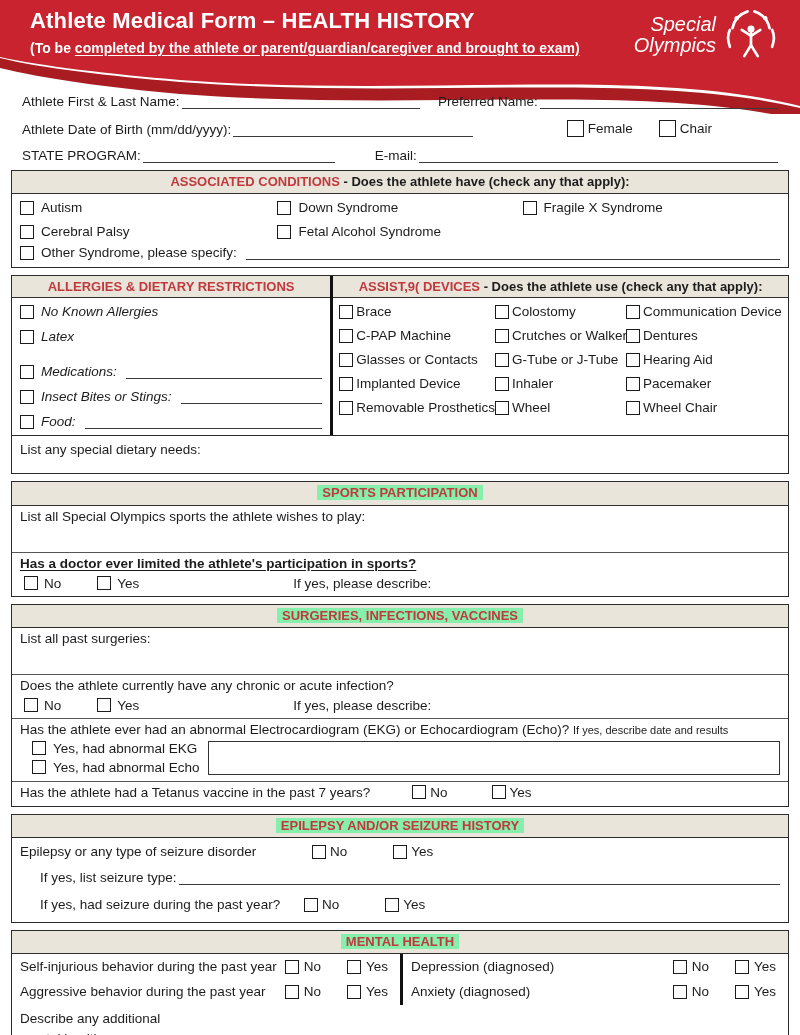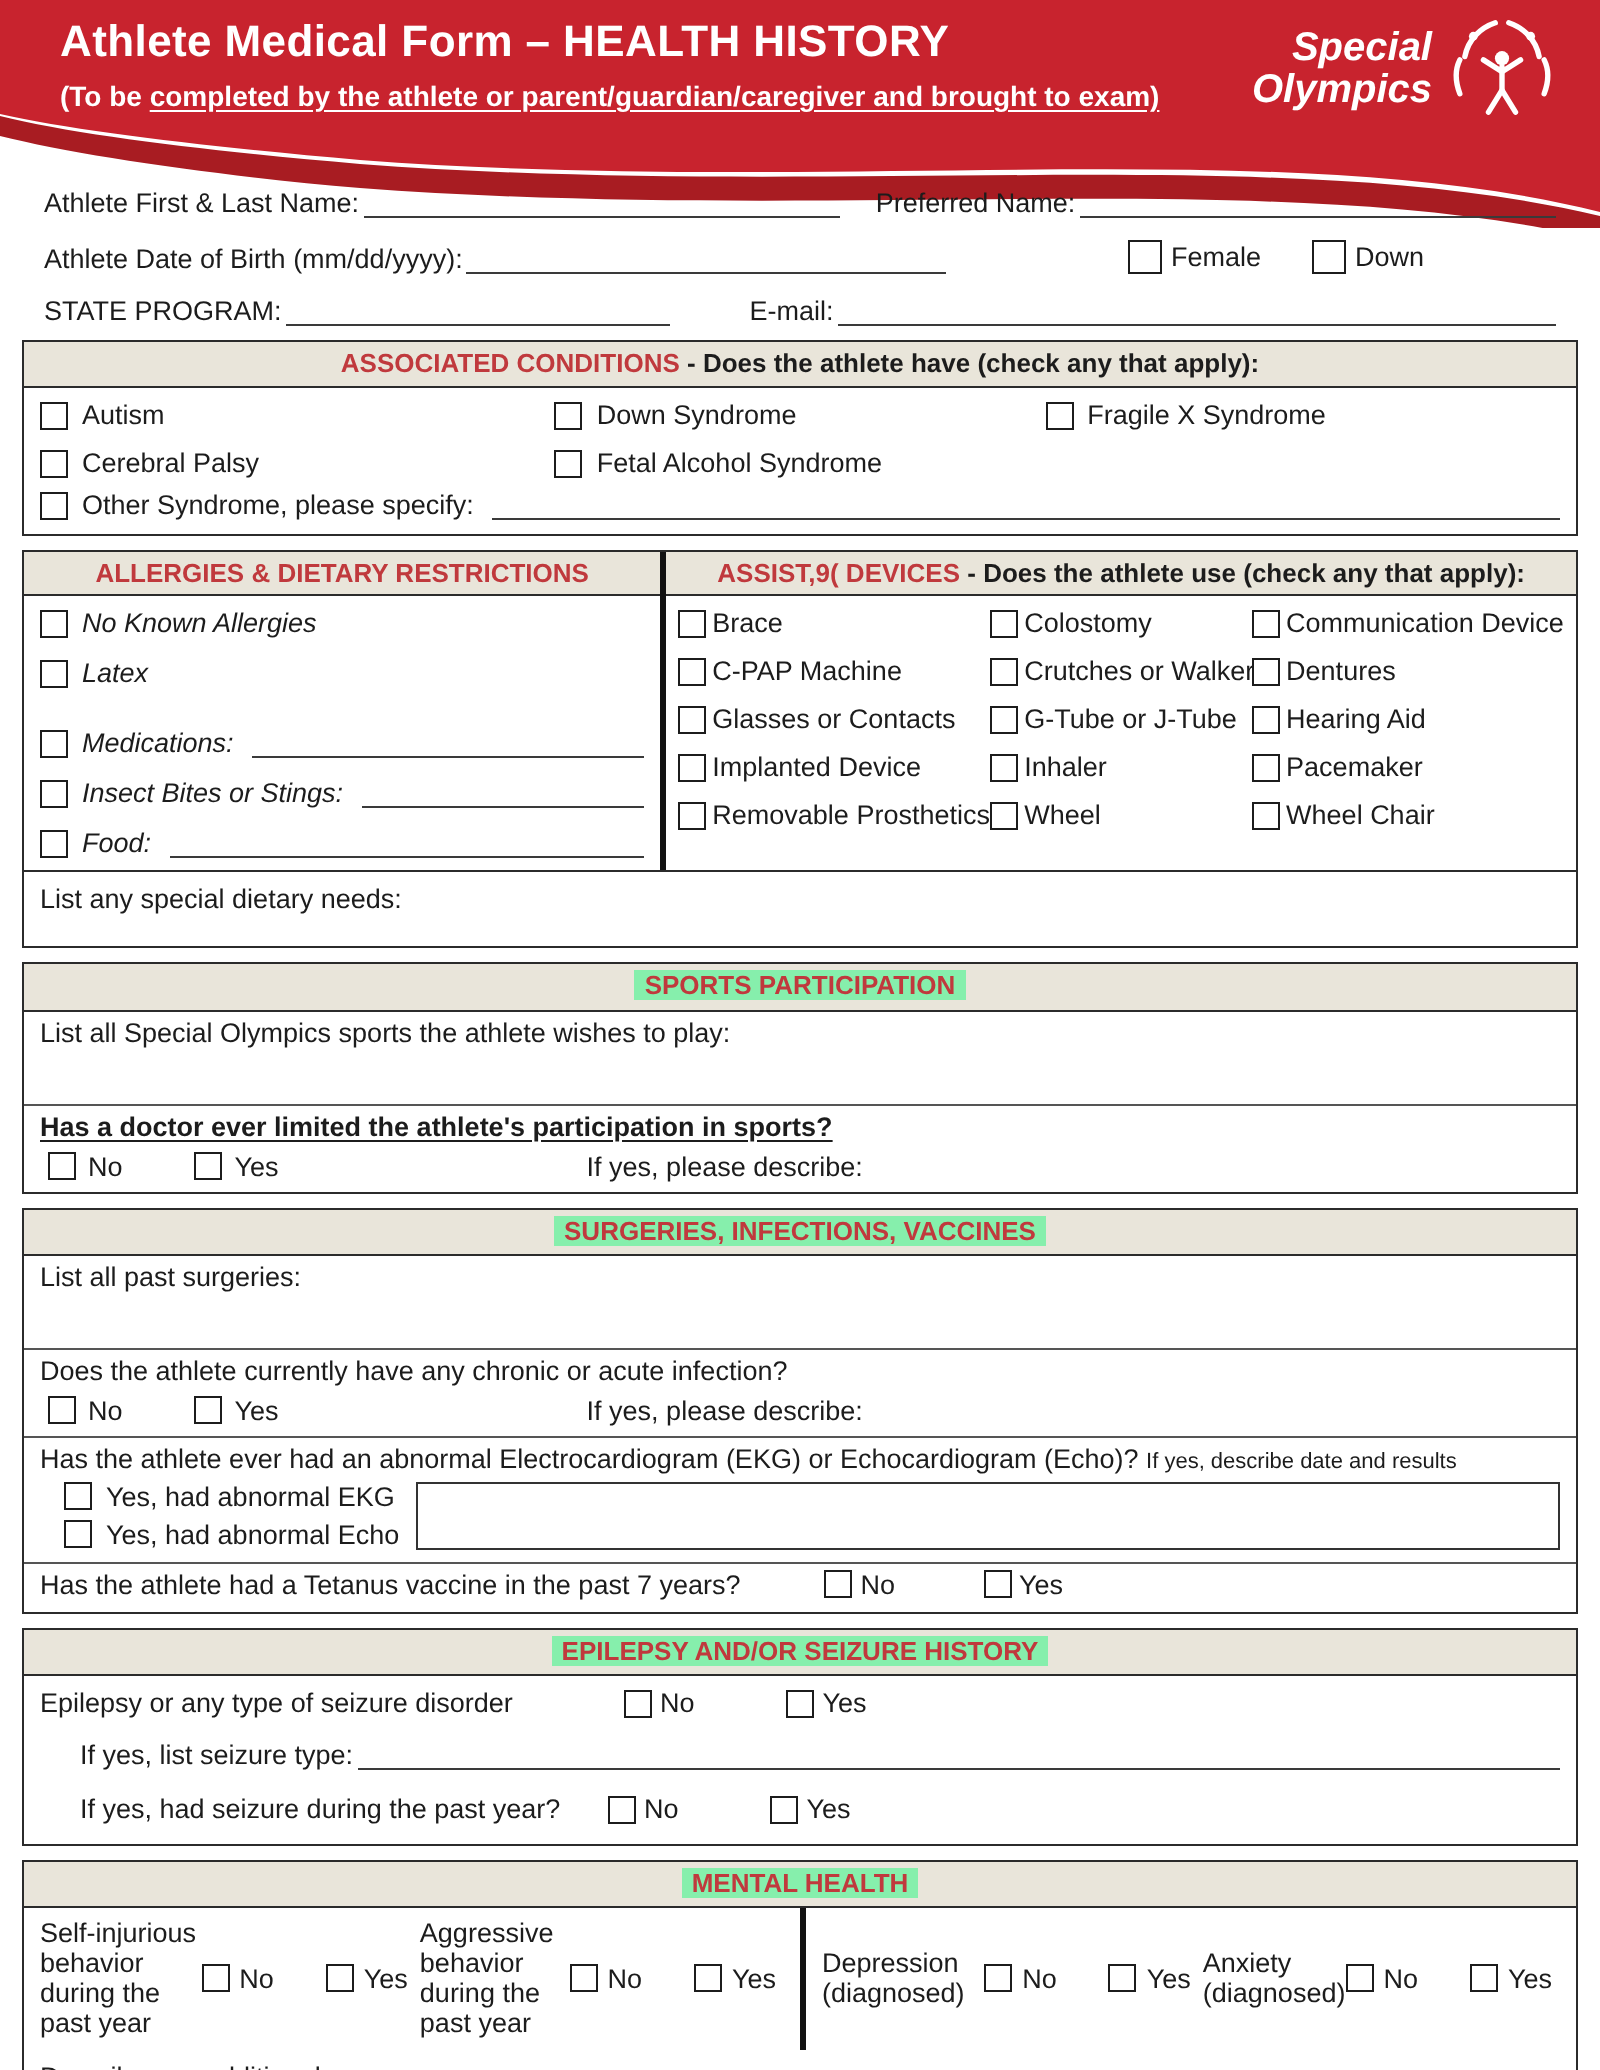--- a/index.html
+++ b/index.html
@@ -21,21 +21,21 @@
   .banner-sub {
     position:absolute; left:30px; top:40px; z-index:2;
     color:#fff; font-size:14px; font-weight:bold;
   }
   .banner-sub .u { text-decoration:underline; text-underline-offset:2px; }
   .logo {
     position:absolute; right:22px; top:8px; z-index:2;
     display:flex; align-items:center; gap:8px; color:#fff;
   }
   .logo-text {
-    font-style:italic; font-weight:bold; font-size:20px;
+    font-style:italic; font-weight:normal; font-size:20px;
     line-height:1.05; text-align:right;
   }
 
   
   .fields { padding:8px 22px 0 22px; position:relative; z-index:1; }
   .frow { display:flex; align-items:flex-end; margin-bottom:11px; }
   .frow .lab { white-space:nowrap; }
   .fill {
     border-bottom:1.4px solid #3a3a3a; height:15px; flex:1;
     margin-left:2px; min-width:20px;
@@ -79,21 +79,21 @@
   .gap-yes { margin-left:30px; }
   .describe { margin-left:148px; }
   .small-note { font-size:11px; font-weight:normal; }
 
   .ekg { display:flex; align-items:stretch; padding:0 8px 4px 8px; }
   .ekg-left { width:182px; display:flex; flex-direction:column; gap:4px; padding:1px 0 2px 12px; }
   .descbox { flex:1; border:1.3px solid #333; margin:1px 0 2px 6px; }
 
   .indent { padding-left:28px; }
   .mh-top { display:flex; }
-  .mh-cell { width:50%; padding:5px 6px 6px 8px; display:flex; }
+  .mh-cell { width:50%; padding:5px 6px 6px 8px; display:flex; flex-direction:column; gap:10px; }
   .mh-cell.right { border-left:3px solid #111; }
   .mh-row { display:flex; align-items:center; }
   .mh-row .qt { flex:1; }
   .mh-row .pair { display:flex; align-items:center; gap:5px; margin-right:26px; }
   .mh-row .pair:last-child { margin-right:6px; }
 
   .two-line { padding:4px 8px 10px 8px; line-height:1.45; }
 
   .write-space { flex:1; min-height:14px; }
 </style>
@@ -141,21 +141,21 @@
   <div class="frow">
     <span class="lab">Athlete Date of Birth (mm/dd/yyyy):</span>
     <span class="fill fixed" style="width:240px"></span>
     <span style="flex:1"></span>
     <span class="cbl" style="margin-right:26px">
       <span class="cb" style="width:17px;height:17px"></span>
       <span>Female</span>
     </span>
     <span class="cbl" style="margin-right:66px">
       <span class="cb" style="width:17px;height:17px"></span>
-      <span>Down</span>
+      <span>Chair</span>
     </span>
   </div>
   <div class="frow" style="margin-bottom:6px">
     <span class="lab">STATE PROGRAM:</span>
     <span class="fill fixed" style="width:192px"></span>
     <span class="lab" style="margin-left:40px">E-mail:</span>
     <span class="fill"></span>
   </div>
 </div>
 

